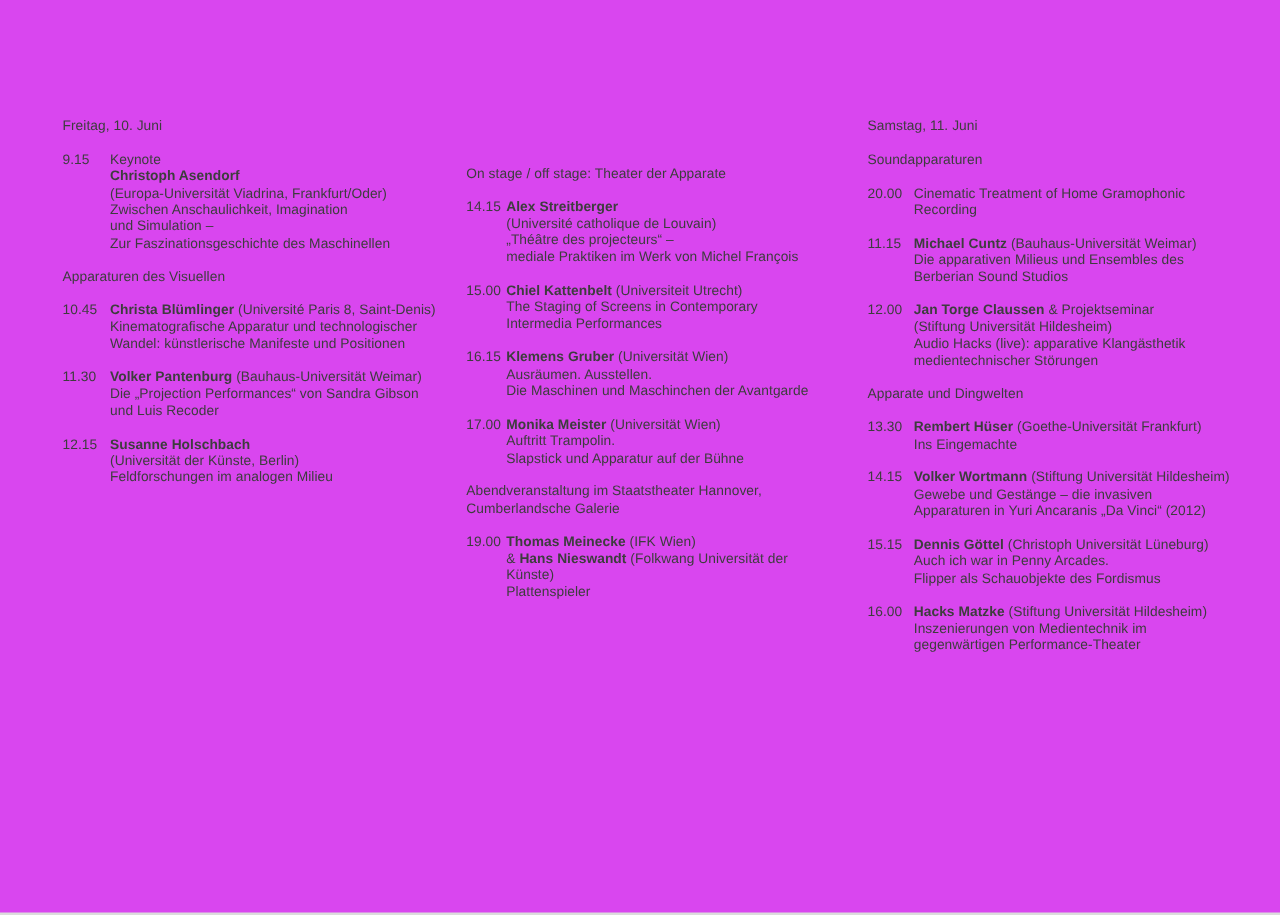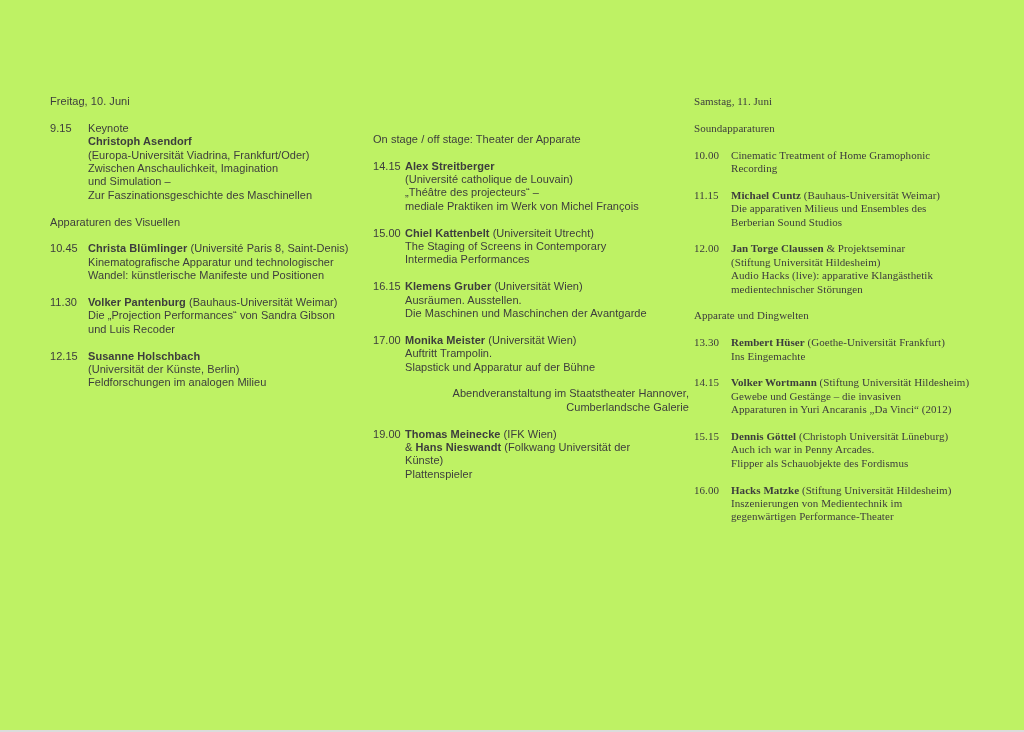--- a/index.html
+++ b/index.html
@@ -4,36 +4,36 @@
 <style>
   html, body {
     margin: 0;
     padding: 0;
     background: #ffffff;
   }
   .page {
     position: relative;
     width: 1024px;
     height: 732px;
-    background: #bef264;
+    background: #d946ef;
     overflow: hidden;
     font-family: "Liberation Sans", "DejaVu Sans", sans-serif;
     font-size: 11px;
     line-height: 13.4px;
     color: #3d3d3d;
     letter-spacing: 0.05px;
   }
   .col { position: absolute; top: 95px; }
   #col-1 { left: 50px;  width: 318px; }
   #col-2 { left: 373px; width: 316px; padding-top: 26.8px; }
-  #col-3 { left: 694px; width: 326px; font-family: Liberation Serif, serif; }
+  #col-3 { left: 694px; width: 326px; }
 
   .day-header { margin-bottom: 13.4px; white-space: nowrap; }
   .section    { margin-bottom: 13.4px; white-space: nowrap; margin-top: 11px; }
-  .note       { margin-bottom: 13.4px; text-align: right; }
+  .note       { margin-bottom: 13.4px; }
   .gap        { margin-top: 3px; }
 
   .entry { display: flex; margin-bottom: 13.4px; }
   .entry .time { flex: 0 0 auto; width: 38px; }
   #col-2 .entry .time { width: 32px; }
   #col-3 .entry .time { width: 37px; }
   .entry .content { flex: 1 1 auto; }
 
   .line { white-space: nowrap; }
   .b { font-weight: bold; }
@@ -134,21 +134,21 @@
           <div class="line"><span>&amp; </span><span class="b">Hans Nieswandt</span><span> (Folkwang Universität der</span></div>
           <div class="line">Künste)</div>
           <div class="line">Plattenspieler</div>
         </div>
       </div>
     </div>
   <div class="col" id="col-3">
       <div class="day-header">Samstag, 11. Juni</div>
       <div class="section">Soundapparaturen</div>
       <div class="entry">
-        <div class="time">10.00</div>
+        <div class="time">20.00</div>
         <div class="content">
           <div class="line">Cinematic Treatment of Home Gramophonic</div>
           <div class="line">Recording</div>
         </div>
       </div>
       <div class="entry">
         <div class="time">11.15</div>
         <div class="content">
           <div class="line"><span class="b">Michael Cuntz</span><span> (Bauhaus-Universität Weimar)</span></div>
           <div class="line">Die apparativen Milieus und Ensembles des</div>

